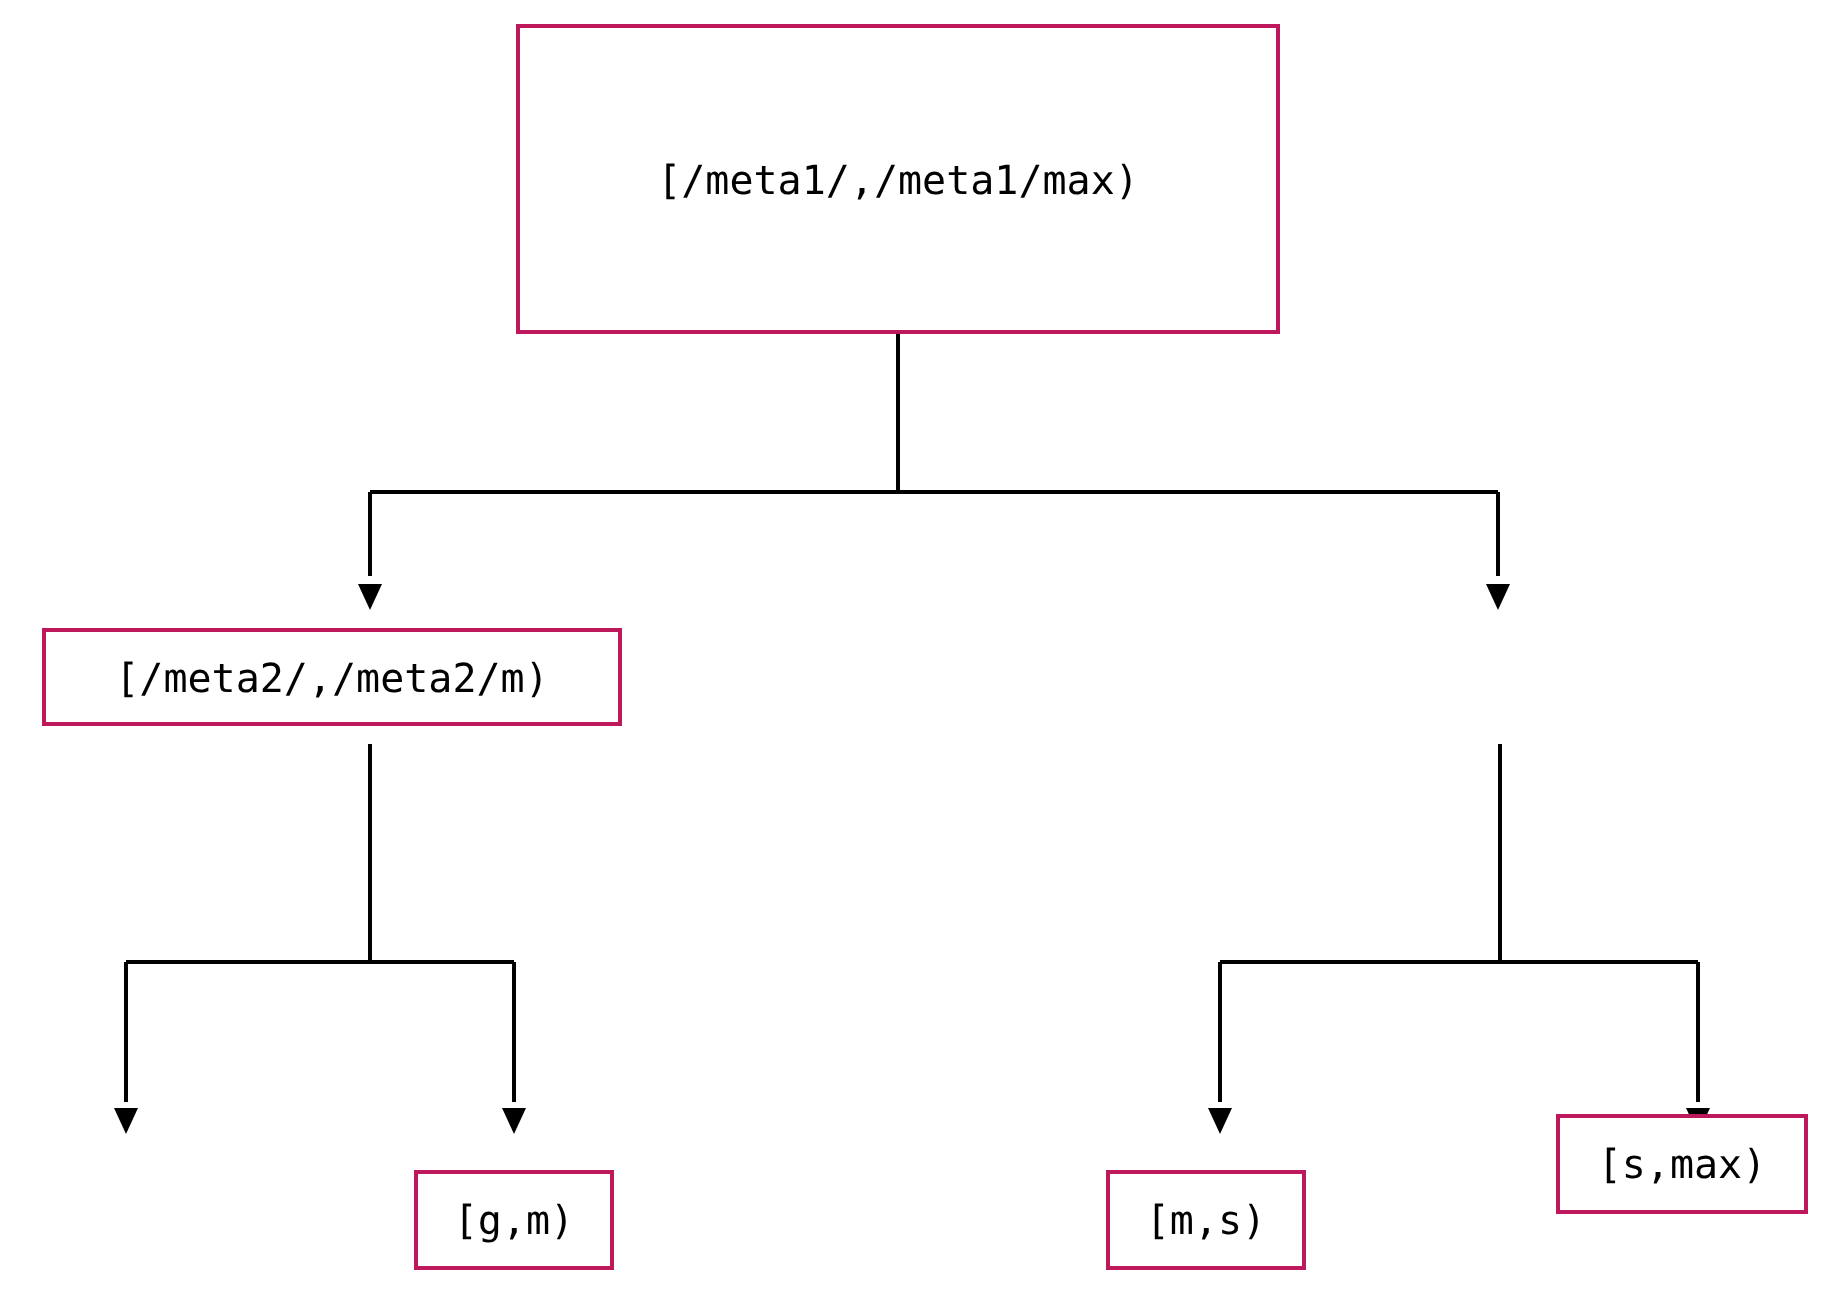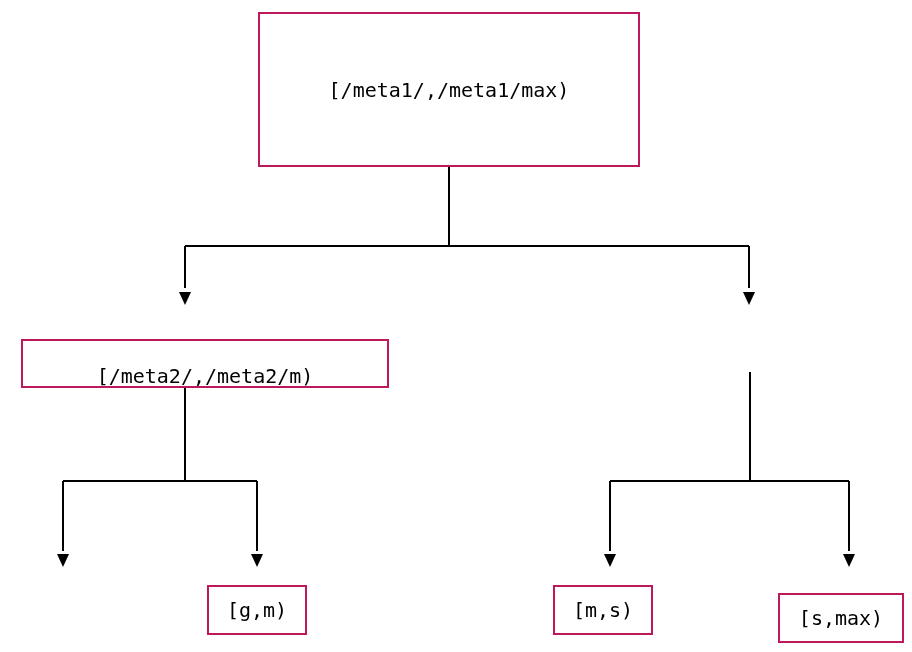--- a/index.html
+++ b/index.html
@@ -37,24 +37,23 @@
   
   #node-root {
     left: 258px;
     top: 12px;
     width: 382px;
     height: 155px;
   }
   
   #node-mid-left {
     left: 21px;
-    top: 339px;
-    width: 368px;
+    top: 314px;
+    width: 290px;
     height: 49px;
-    align-items: flex-end;
   }
   #node-mid-right {
     left: 580px;
     top: 323px;
     width: 323px;
     height: 49px;
   }
   
   #node-leaf-ag {
     left: 8px;
@@ -69,21 +68,21 @@
     height: 50px;
   }
   #node-leaf-ms {
     left: 553px;
     top: 585px;
     width: 100px;
     height: 50px;
   }
   #node-leaf-smax {
     left: 778px;
-    top: 593px;
+    top: 557px;
     width: 126px;
     height: 50px;
   }
   
   #connectors {
     position: absolute;
     left: 0;
     top: 0;
     width: 912px;
     height: 652px;

